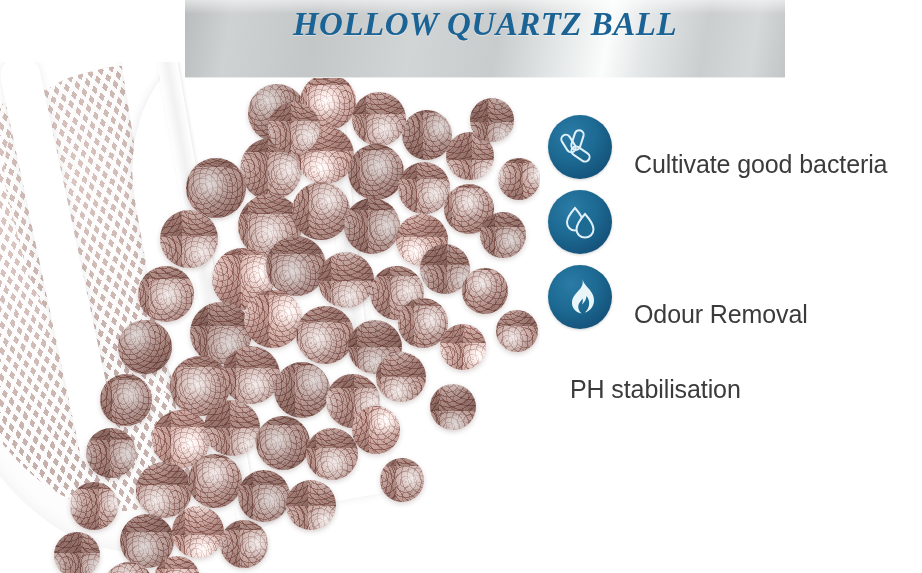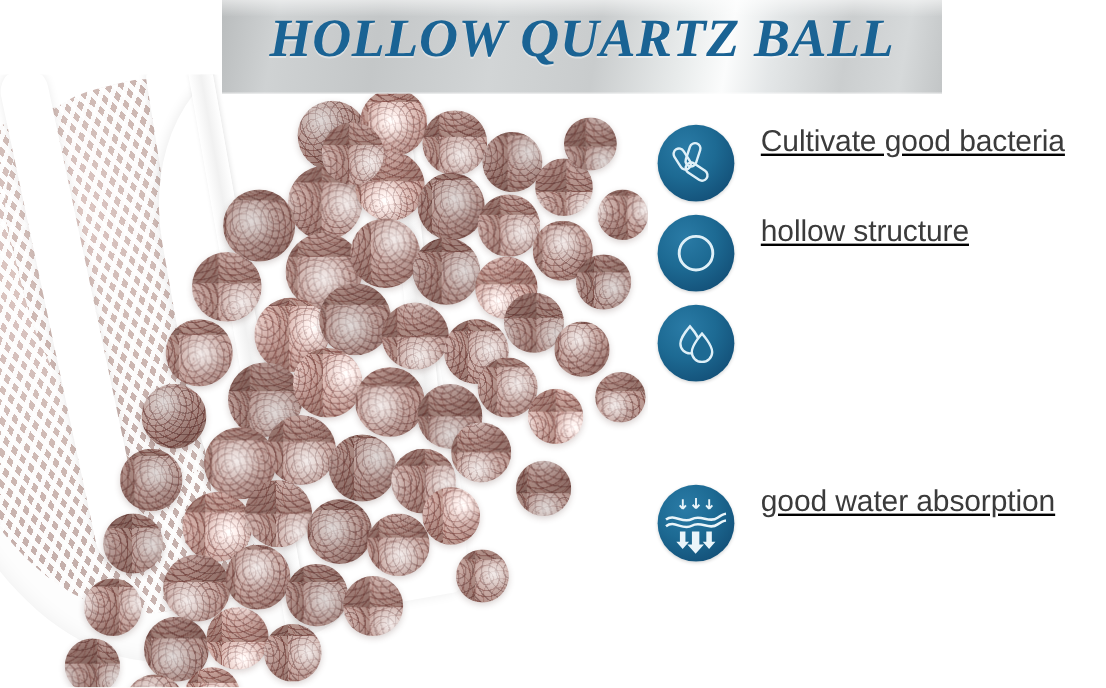--- a/index.html
+++ b/index.html
@@ -50,21 +50,21 @@
   }
   .title-text {
     position: absolute;
     left: 0;
     right: 0;
     top: 6px;
     text-align: center;
     font-family: "Liberation Serif", "DejaVu Serif", serif;
     font-weight: bold;
     font-style: italic;
-    font-size: 45px;
+    font-size: 33px;
     letter-spacing: 0.5px;
     color: #1a6394;
     white-space: nowrap;
     text-shadow: 0 1px 0 rgba(255,255,255,0.4);
   }
 
   
   .photo {
     position: absolute;
     left: 0;
@@ -186,22 +186,21 @@
   .features {
     position: absolute;
     left: 548px;
     top: 104px;
     width: 374px;
   }
   .feature-row {
     position: relative;
     height: 75px;
     display: flex;
-    align-items: flex-start;
-    text-decoration: underline;
+    align-items: flex-end;
   }
   .feature-icon {
     position: relative;
     flex: 0 0 auto;
     width: 64px;
     height: 64px;
     border-radius: 50%;
     background: radial-gradient(circle at 36% 30%, #2a7ba6 0%, #1d6a93 42%, #14527a 78%, #0f4468 100%);
     box-shadow: 0 1px 3px rgba(0,0,0,0.18);
     display: flex;
@@ -318,56 +317,39 @@
       <div class="feature-icon">
         <svg width="40" height="40" viewBox="0 0 40 40" fill="none" stroke="#dff0f8" stroke-width="2">
           <rect x="4" y="7" width="9" height="19" rx="4.5" transform="rotate(-32 8.5 16.5)"></rect>
           <rect x="13" y="3" width="9" height="20" rx="4.5" transform="rotate(18 17.5 13)"></rect>
           <rect x="16" y="17" width="9" height="20" rx="4.5" transform="rotate(-56 20.5 27)"></rect>
         </svg>
       </div>
       <div class="feature-label">Cultivate good bacteria</div>
     </div>
 
-    <div class="feature-row">
-      <div class="feature-icon">
-        <svg width="40" height="40" viewBox="0 0 40 40" fill="none" stroke="#dff0f8" stroke-width="2.4">
-          <circle cx="20" cy="20" r="14"></circle>
-        </svg>
-      </div>
-      <div class="feature-label">hollow structure</div>
-    </div>
 
     <div class="feature-row">
       <div class="feature-icon">
         <svg width="40" height="40" viewBox="0 0 40 40" fill="none" stroke="#dff0f8" stroke-width="2">
           <path d="M15 6 C15 6 7 15 7 20.5 C7 25 10.6 28.5 15 28.5 C19.4 28.5 23 25 23 20.5 C23 15 15 6 15 6 Z"></path>
           <path d="M25 12 C25 12 16.5 21.5 16.5 27.3 C16.5 32 20.3 35.6 25 35.6 C29.7 35.6 33.5 32 33.5 27.3 C33.5 21.5 25 12 25 12 Z" fill="#1d6a93"></path>
         </svg>
       </div>
     </div>
 
-
-    <div class="feature-row">
-    </div>
-
     <div class="feature-row">
       <div class="feature-icon">
-        <svg width="54" height="54" viewBox="0 0 54 54" fill="none" stroke="#eaf5fa">
-          <g stroke-width="1.6" fill="#eaf5fa">
-            <path d="M16 7 L16 15 M16 15 L13.4 12.2 M16 15 L18.6 12.2" stroke-width="1.6" fill="none"></path>
-            <path d="M27 6 L27 14.6 M27 14.6 L24.2 11.6 M27 14.6 L29.8 11.6" stroke-width="1.6" fill="none"></path>
-            <path d="M38 7 L38 15 M38 15 L35.4 12.2 M38 15 L40.6 12.2" stroke-width="1.6" fill="none"></path>
-          </g>
-          <path d="M2 24 C9 18.5 16 28 23.5 23.6 C31 19.2 38 27.5 45 22.5 C48 20.4 50 19.4 52 19.2" stroke-width="2.1" fill="none"></path>
-          <path d="M2 29.5 C9 24 16 33.5 23.5 29.1 C31 24.7 38 33 45 28 C48 25.9 50 24.9 52 24.7" stroke-width="2.1" fill="none"></path>
-          <g fill="#eaf5fa" stroke="none">
-            <path d="M13.6 34 h4.6 v8.5 h3 l-5.3 6 l-5.3 -6 h3 z"></path>
-            <path d="M23.6 34 h6.2 v10.8 h3.8 l-6.9 7.6 l-6.9 -7.6 h3.8 z"></path>
-            <path d="M35.6 34 h4.6 v8.5 h3 l-5.3 6 l-5.3 -6 h3 z"></path>
-          </g>
+        <svg width="40" height="40" viewBox="0 0 40 40" fill="#eaf5fa">
+          <path d="M22.5 2 C23.8 8.5 20.5 11.5 17.8 14.4 C14.6 17.8 12 21 12 25.6 C12 31.4 16.3 35.8 21.4 36.6 C18.6 33.6 17.6 30.6 18.6 27.6 C19.4 25.2 21.2 23.4 22.6 21.4 C23.1 24 22.6 25.8 21.8 27.6 C24.6 25.2 26.2 22.4 26.5 19 C28.6 21.6 29.6 24.6 29 28 C28.5 31 27 33.6 24.8 35.6 C30.4 33.8 34 28.8 34 23.4 C34 17.8 30.4 13.4 27 9.8 C25 7.6 23.2 5 22.5 2 Z"></path>
+          <path d="M15.2 24.4 C14.2 27.6 14.6 30.6 16.6 33.2 C14 32.2 12.6 30 12.4 27.2 C12.3 25.8 14 24.8 15.2 24.4 Z"></path>
         </svg>
       </div>
-      <div class="feature-label">good water absorption</div>
+      <div class="feature-label">Odour Removal</div>
     </div>
+
+    <div class="feature-row">
+      <div class="feature-label">PH stabilisation</div>
+    </div>
+
 
   </div>
 </div>
 
 </body></html>

